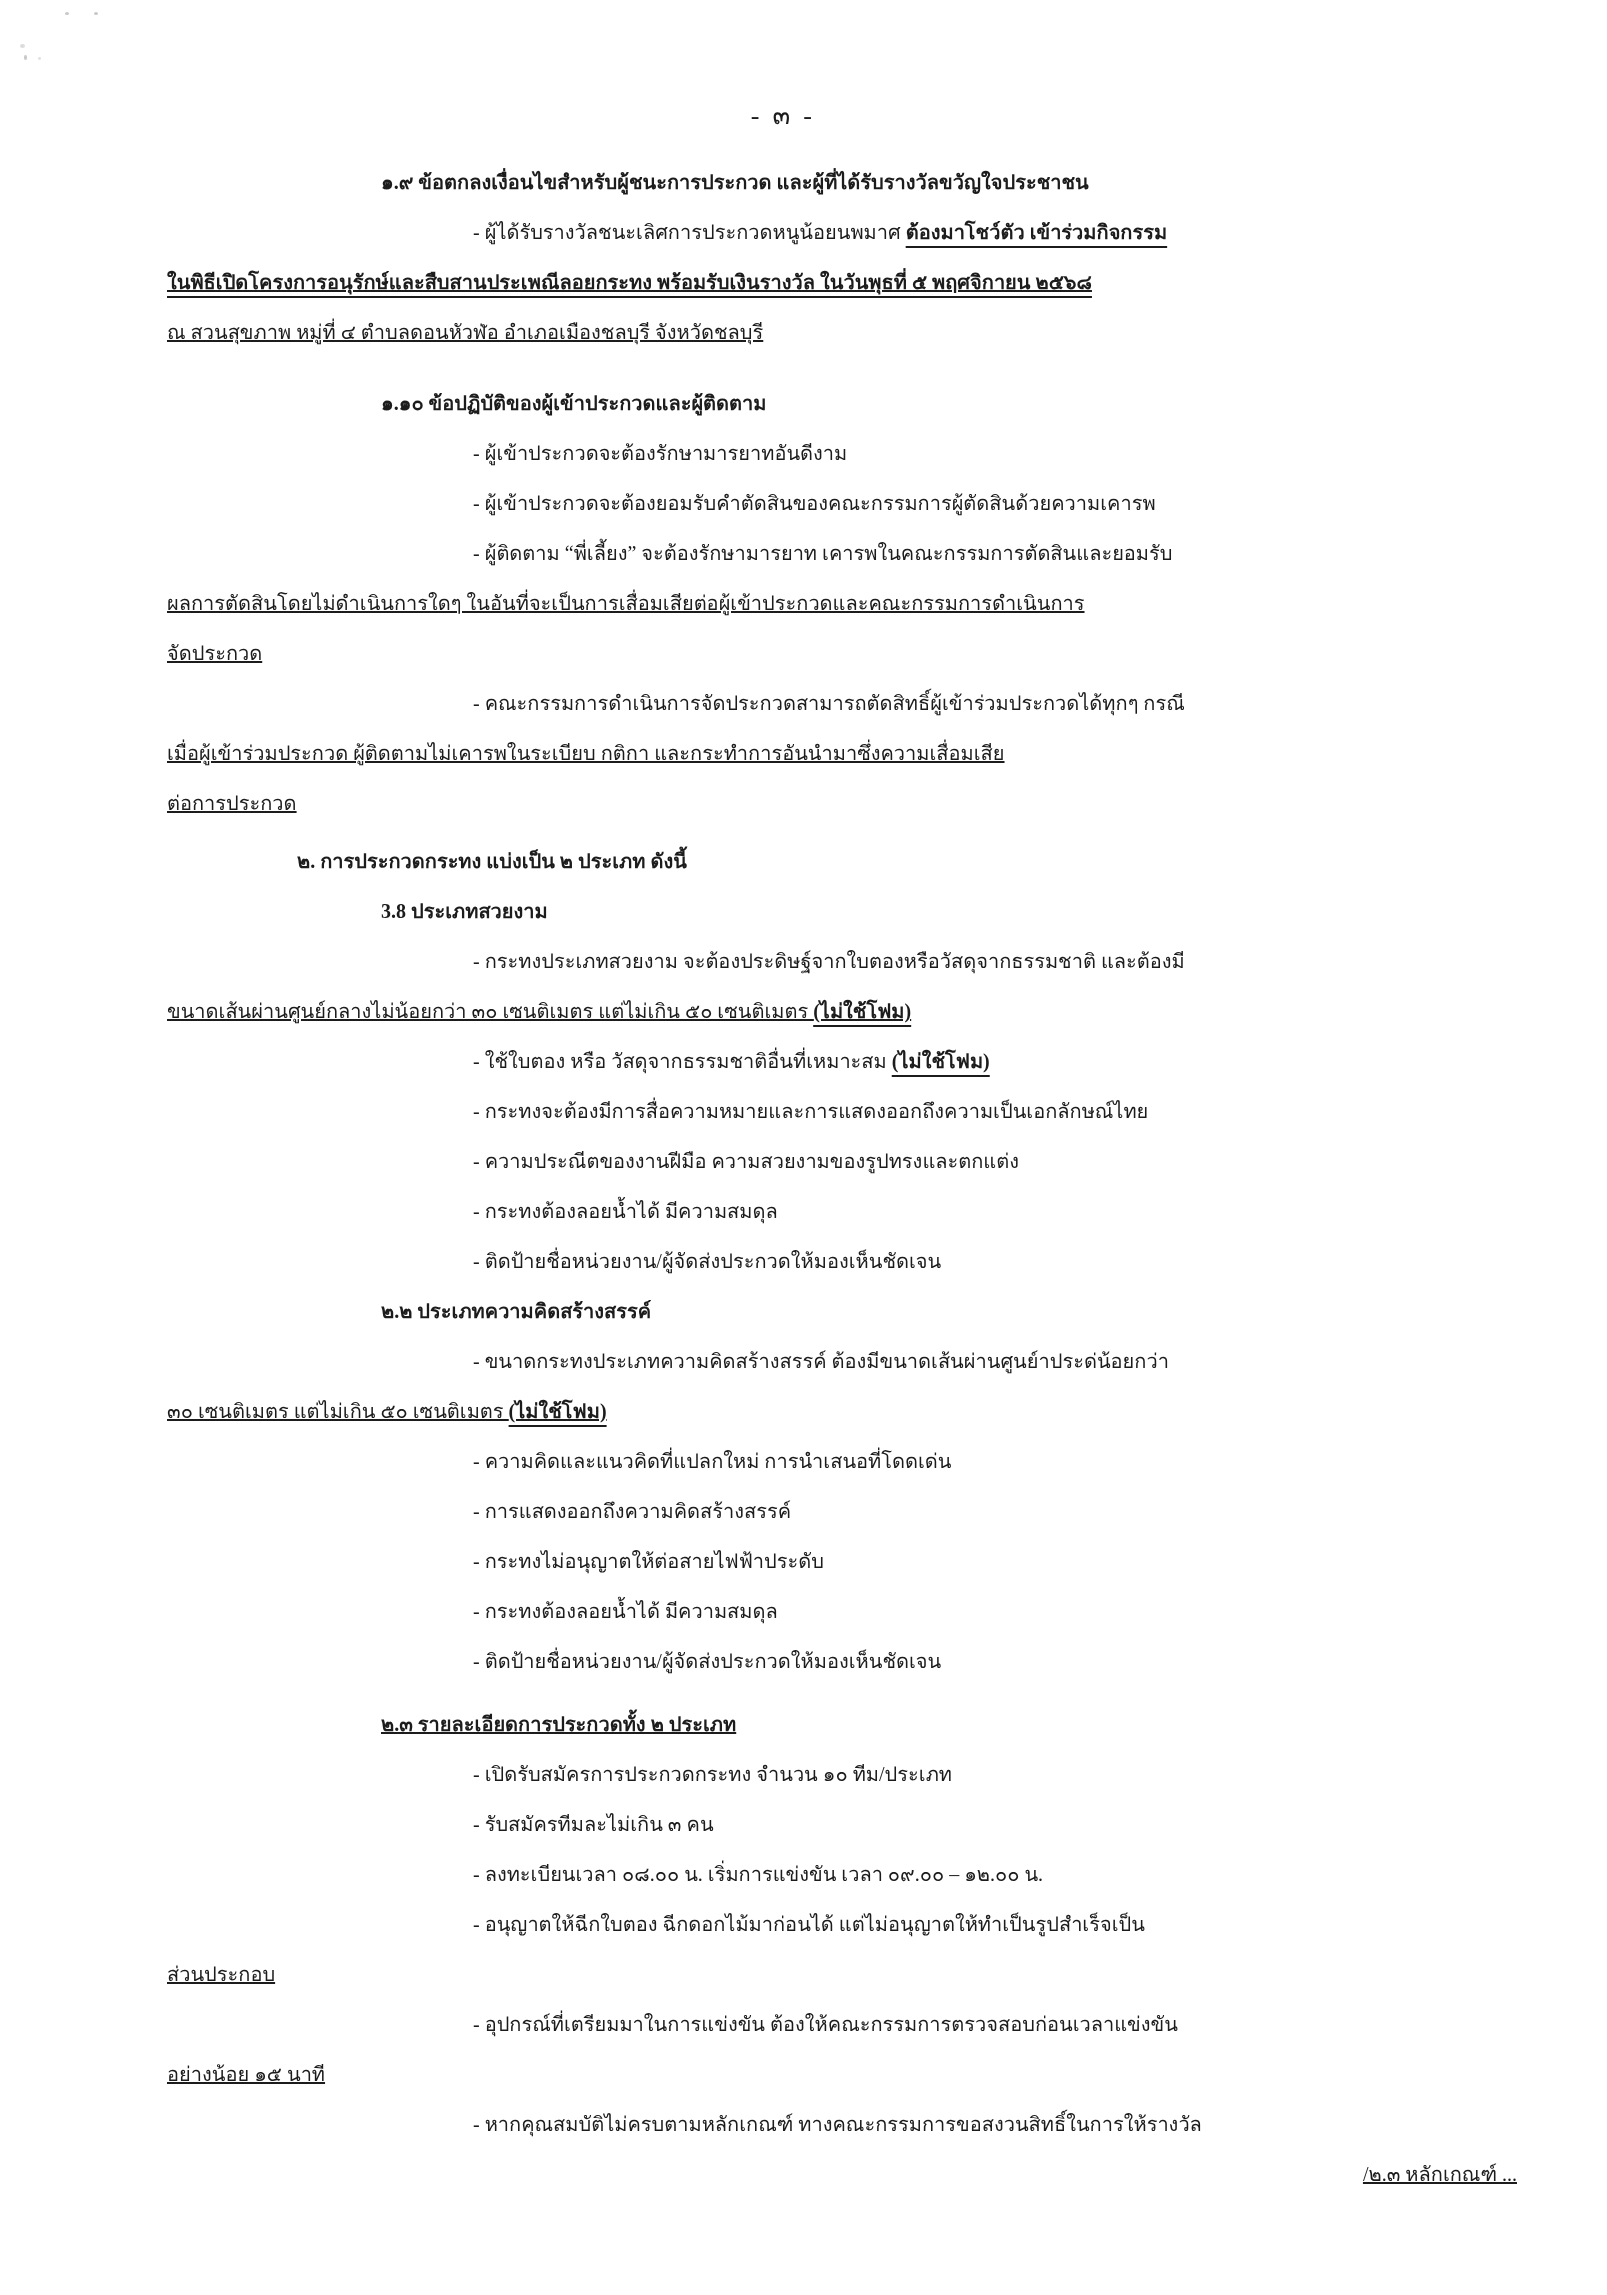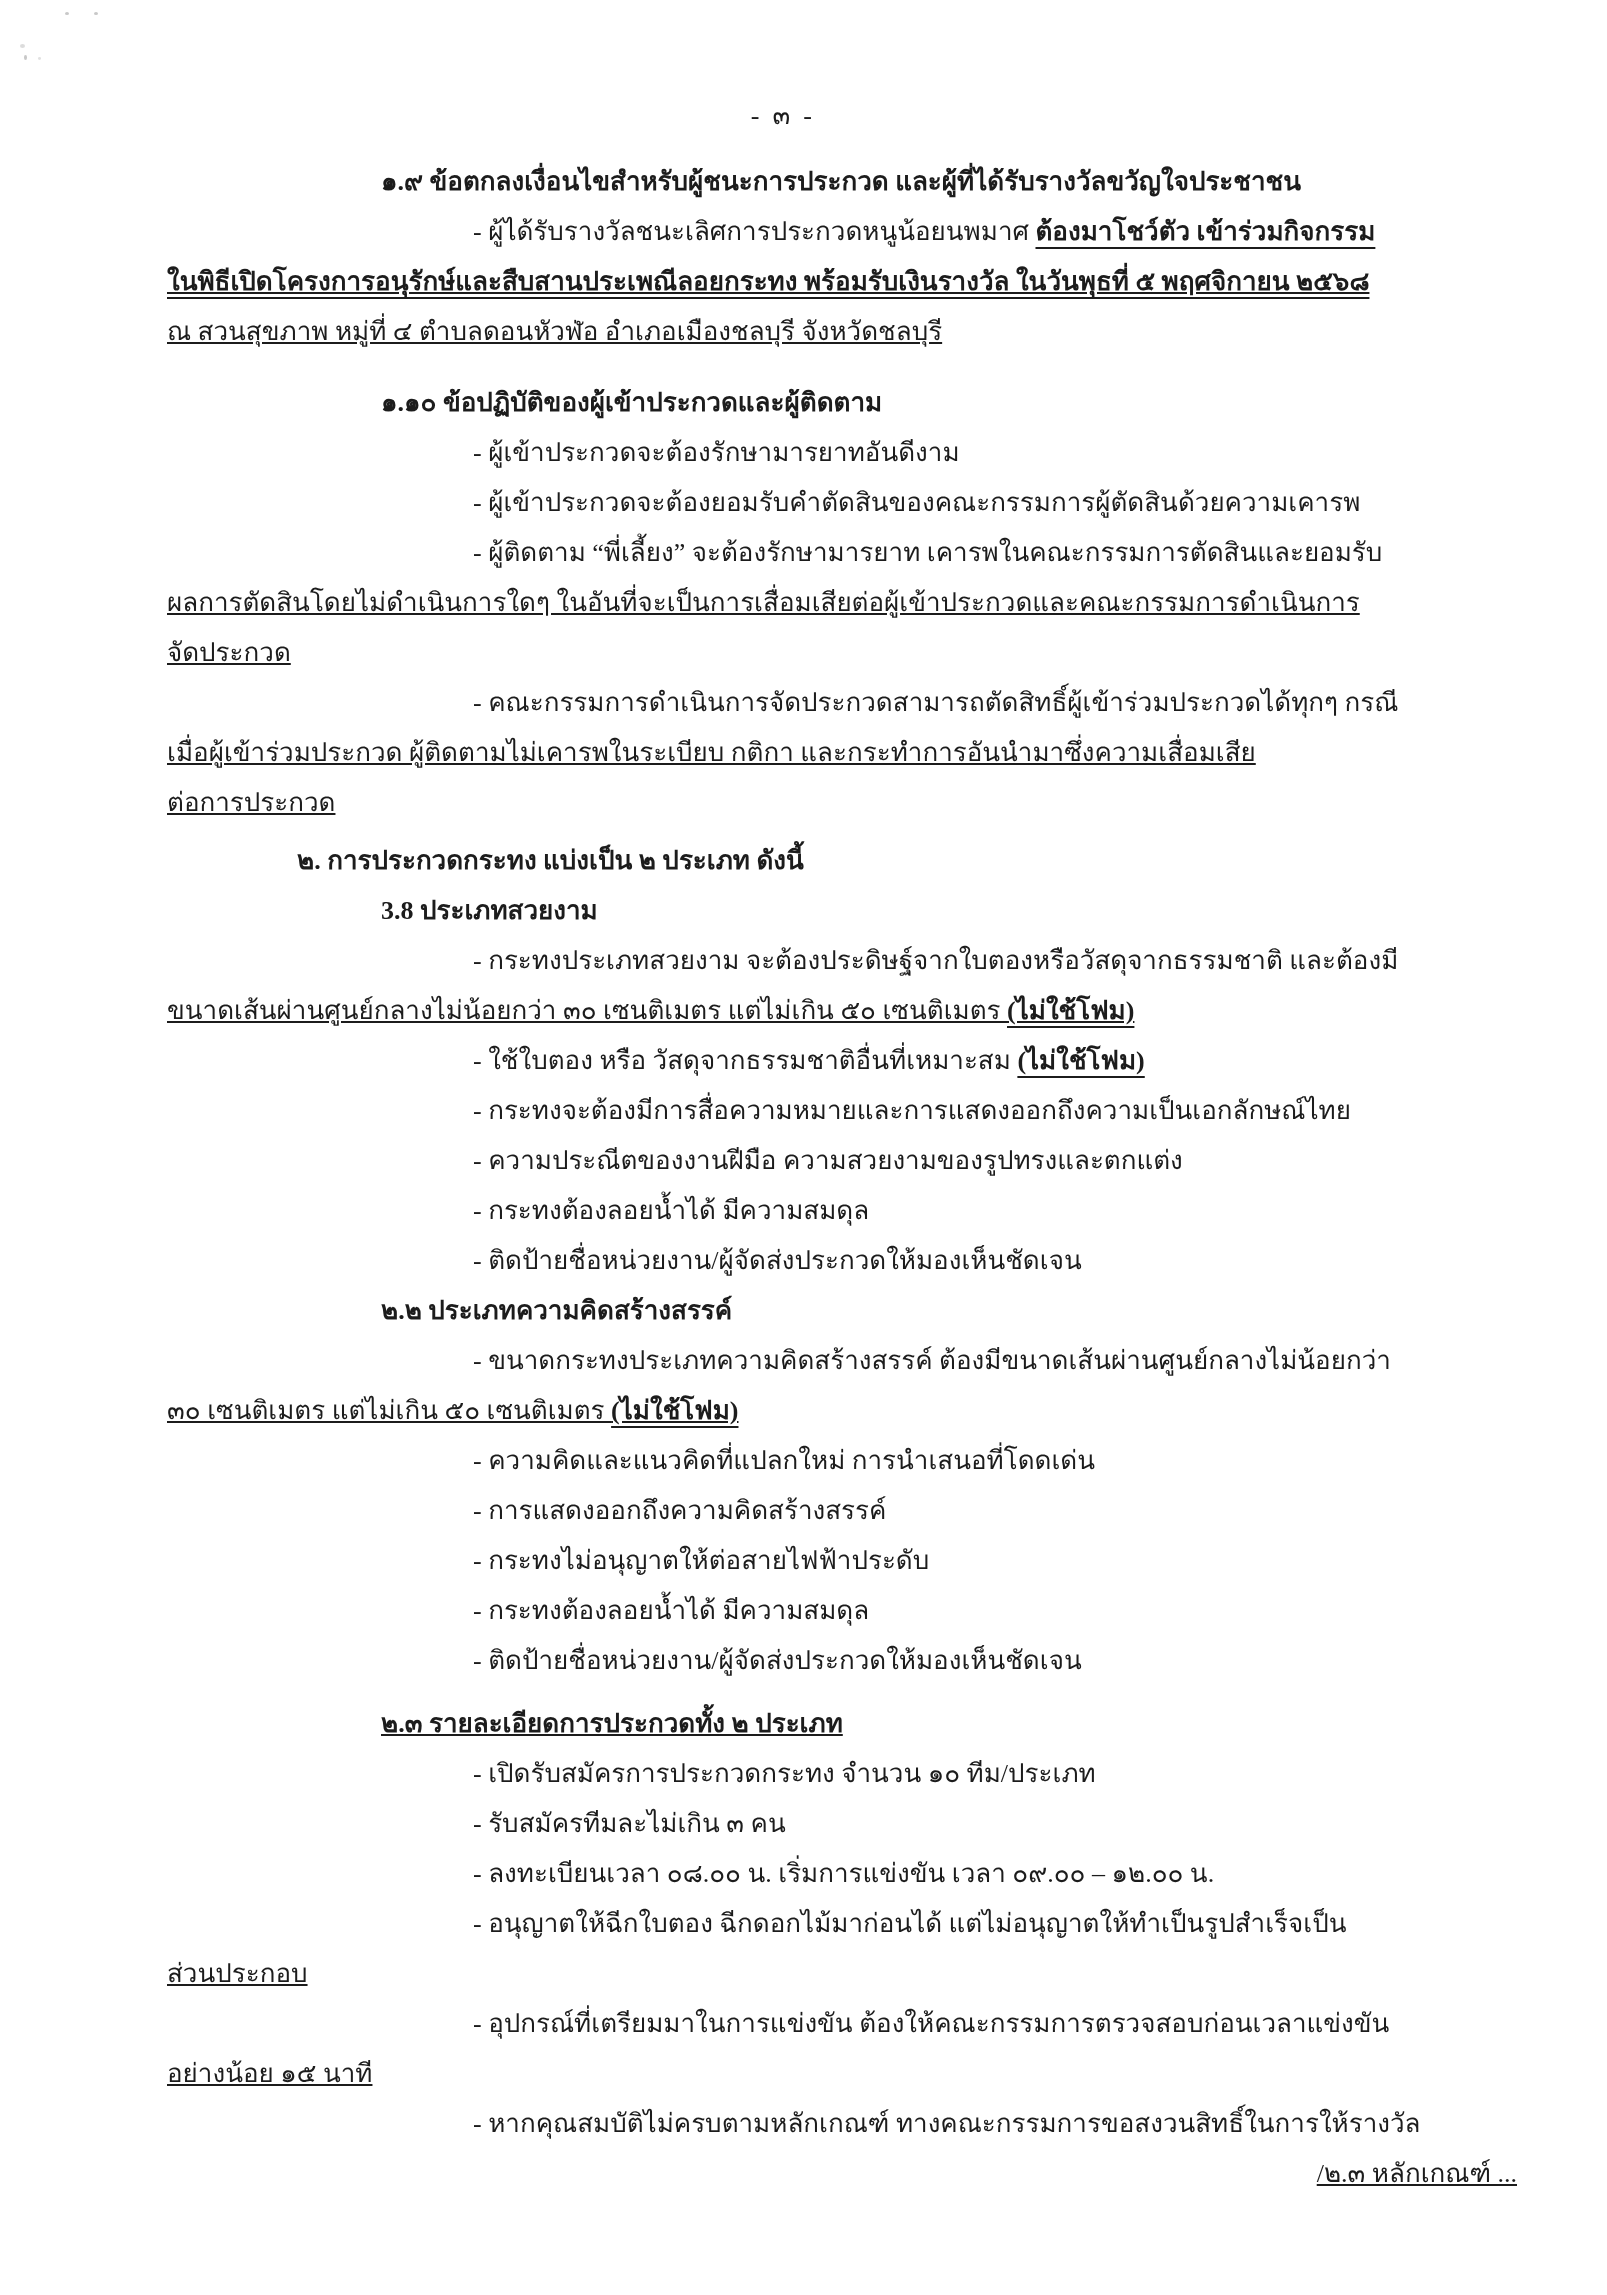--- a/index.html
+++ b/index.html
@@ -19,21 +19,21 @@
     position:absolute;
     top:94px;left:0;width:1566px;
     text-align:center;
     font-size:26px;
     letter-spacing:3.3px;
   }
   .content{
     position:absolute;
     top:157px;left:167px;
     width:1350px;
-    font-size:26px;
+    font-size:20px;
   }
   .line{
     line-height:50px;
     height:50px;
     white-space:nowrap;
   }
   .ind0{padding-left:0;text-decoration:underline;}
   .ind1{padding-left:130px;}
   .ind2{padding-left:214px;}
   .ind3{padding-left:306px;}
@@ -86,21 +86,21 @@
       <div class="line ind1" style="margin-top: 8.4px;"><span class="b ">๒. การประกวดกระทง แบ่งเป็น ๒ ประเภท ดังนี้</span></div>
       <div class="line ind2"><span class="b ">3.8 ประเภทสวยงาม</span></div>
       <div class="line ind3"><span class="">- กระทงประเภทสวยงาม จะต้องประดิษฐ์จากใบตองหรือวัสดุจากธรรมชาติ และต้องมี</span></div>
       <div class="line ind0"><span class="">ขนาดเส้นผ่านศูนย์กลางไม่น้อยกว่า ๓๐ เซนติเมตร แต่ไม่เกิน ๕๐ เซนติเมตร </span><span class="b u">(ไม่ใช้โฟม)</span></div>
       <div class="line ind3"><span class="">- ใช้ใบตอง หรือ วัสดุจากธรรมชาติอื่นที่เหมาะสม </span><span class="b u">(ไม่ใช้โฟม)</span></div>
       <div class="line ind3"><span class="">- กระทงจะต้องมีการสื่อความหมายและการแสดงออกถึงความเป็นเอกลักษณ์ไทย</span></div>
       <div class="line ind3"><span class="">- ความประณีตของงานฝีมือ ความสวยงามของรูปทรงและตกแต่ง</span></div>
       <div class="line ind3"><span class="">- กระทงต้องลอยน้ำได้ มีความสมดุล</span></div>
       <div class="line ind3"><span class="">- ติดป้ายชื่อหน่วยงาน/ผู้จัดส่งประกวดให้มองเห็นชัดเจน</span></div>
       <div class="line ind2"><span class="b ">๒.๒ ประเภทความคิดสร้างสรรค์</span></div>
-      <div class="line ind3"><span class="">- ขนาดกระทงประเภทความคิดสร้างสรรค์ ต้องมีขนาดเส้นผ่านศูนย์กลางไม่น้อยกว่า</span></div>
+      <div class="line ind3"><span class="">- ขนาดกระทงประเภทความคิดสร้างสรรค์ ต้องมีขนาดเส้นผ่านศูนย์าประด่น้อยกว่า</span></div>
       <div class="line ind0"><span class="">๓๐ เซนติเมตร แต่ไม่เกิน ๕๐ เซนติเมตร </span><span class="b u">(ไม่ใช้โฟม)</span></div>
       <div class="line ind3"><span class="">- ความคิดและแนวคิดที่แปลกใหม่ การนำเสนอที่โดดเด่น</span></div>
       <div class="line ind3"><span class="">- การแสดงออกถึงความคิดสร้างสรรค์</span></div>
       <div class="line ind3"><span class="">- กระทงไม่อนุญาตให้ต่อสายไฟฟ้าประดับ</span></div>
       <div class="line ind3"><span class="">- กระทงต้องลอยน้ำได้ มีความสมดุล</span></div>
       <div class="line ind3"><span class="">- ติดป้ายชื่อหน่วยงาน/ผู้จัดส่งประกวดให้มองเห็นชัดเจน</span></div>
       <div class="line ind2" style="margin-top: 12.6px; text-decoration: underline;"><span class="b ">๒.๓ รายละเอียดการประกวดทั้ง ๒ ประเภท</span></div>
       <div class="line ind3"><span class="">- เปิดรับสมัครการประกวดกระทง จำนวน ๑๐ ทีม/ประเภท</span></div>
       <div class="line ind3"><span class="">- รับสมัครทีมละไม่เกิน ๓ คน</span></div>
       <div class="line ind3"><span class="">- ลงทะเบียนเวลา ๐๘.๐๐ น. เริ่มการแข่งขัน เวลา ๐๙.๐๐ – ๑๒.๐๐ น.</span></div>

